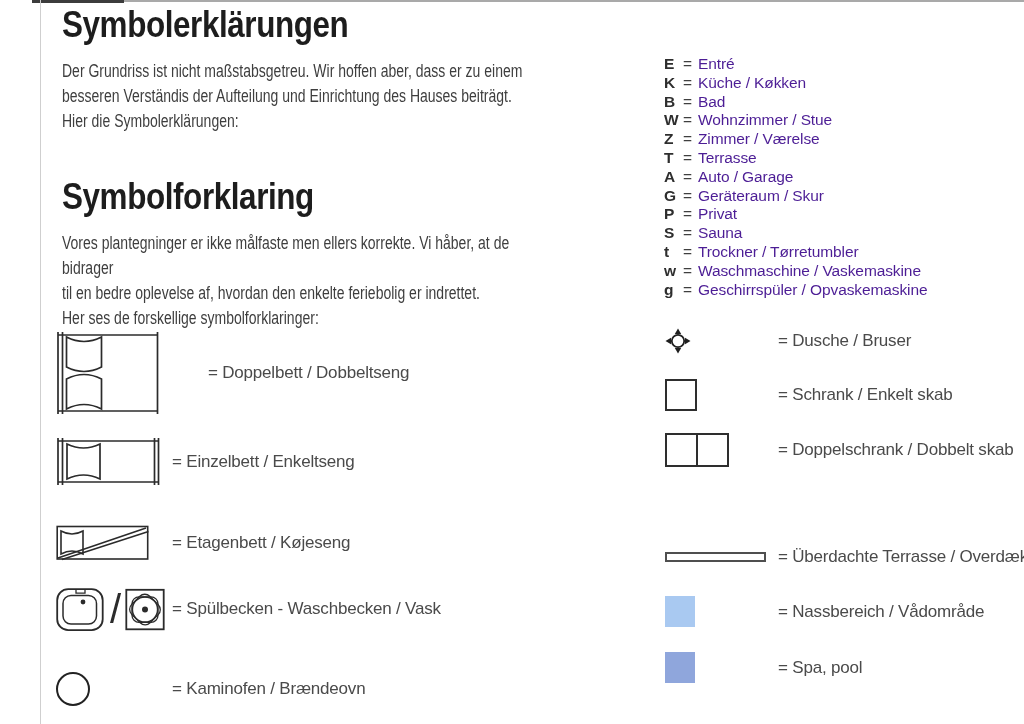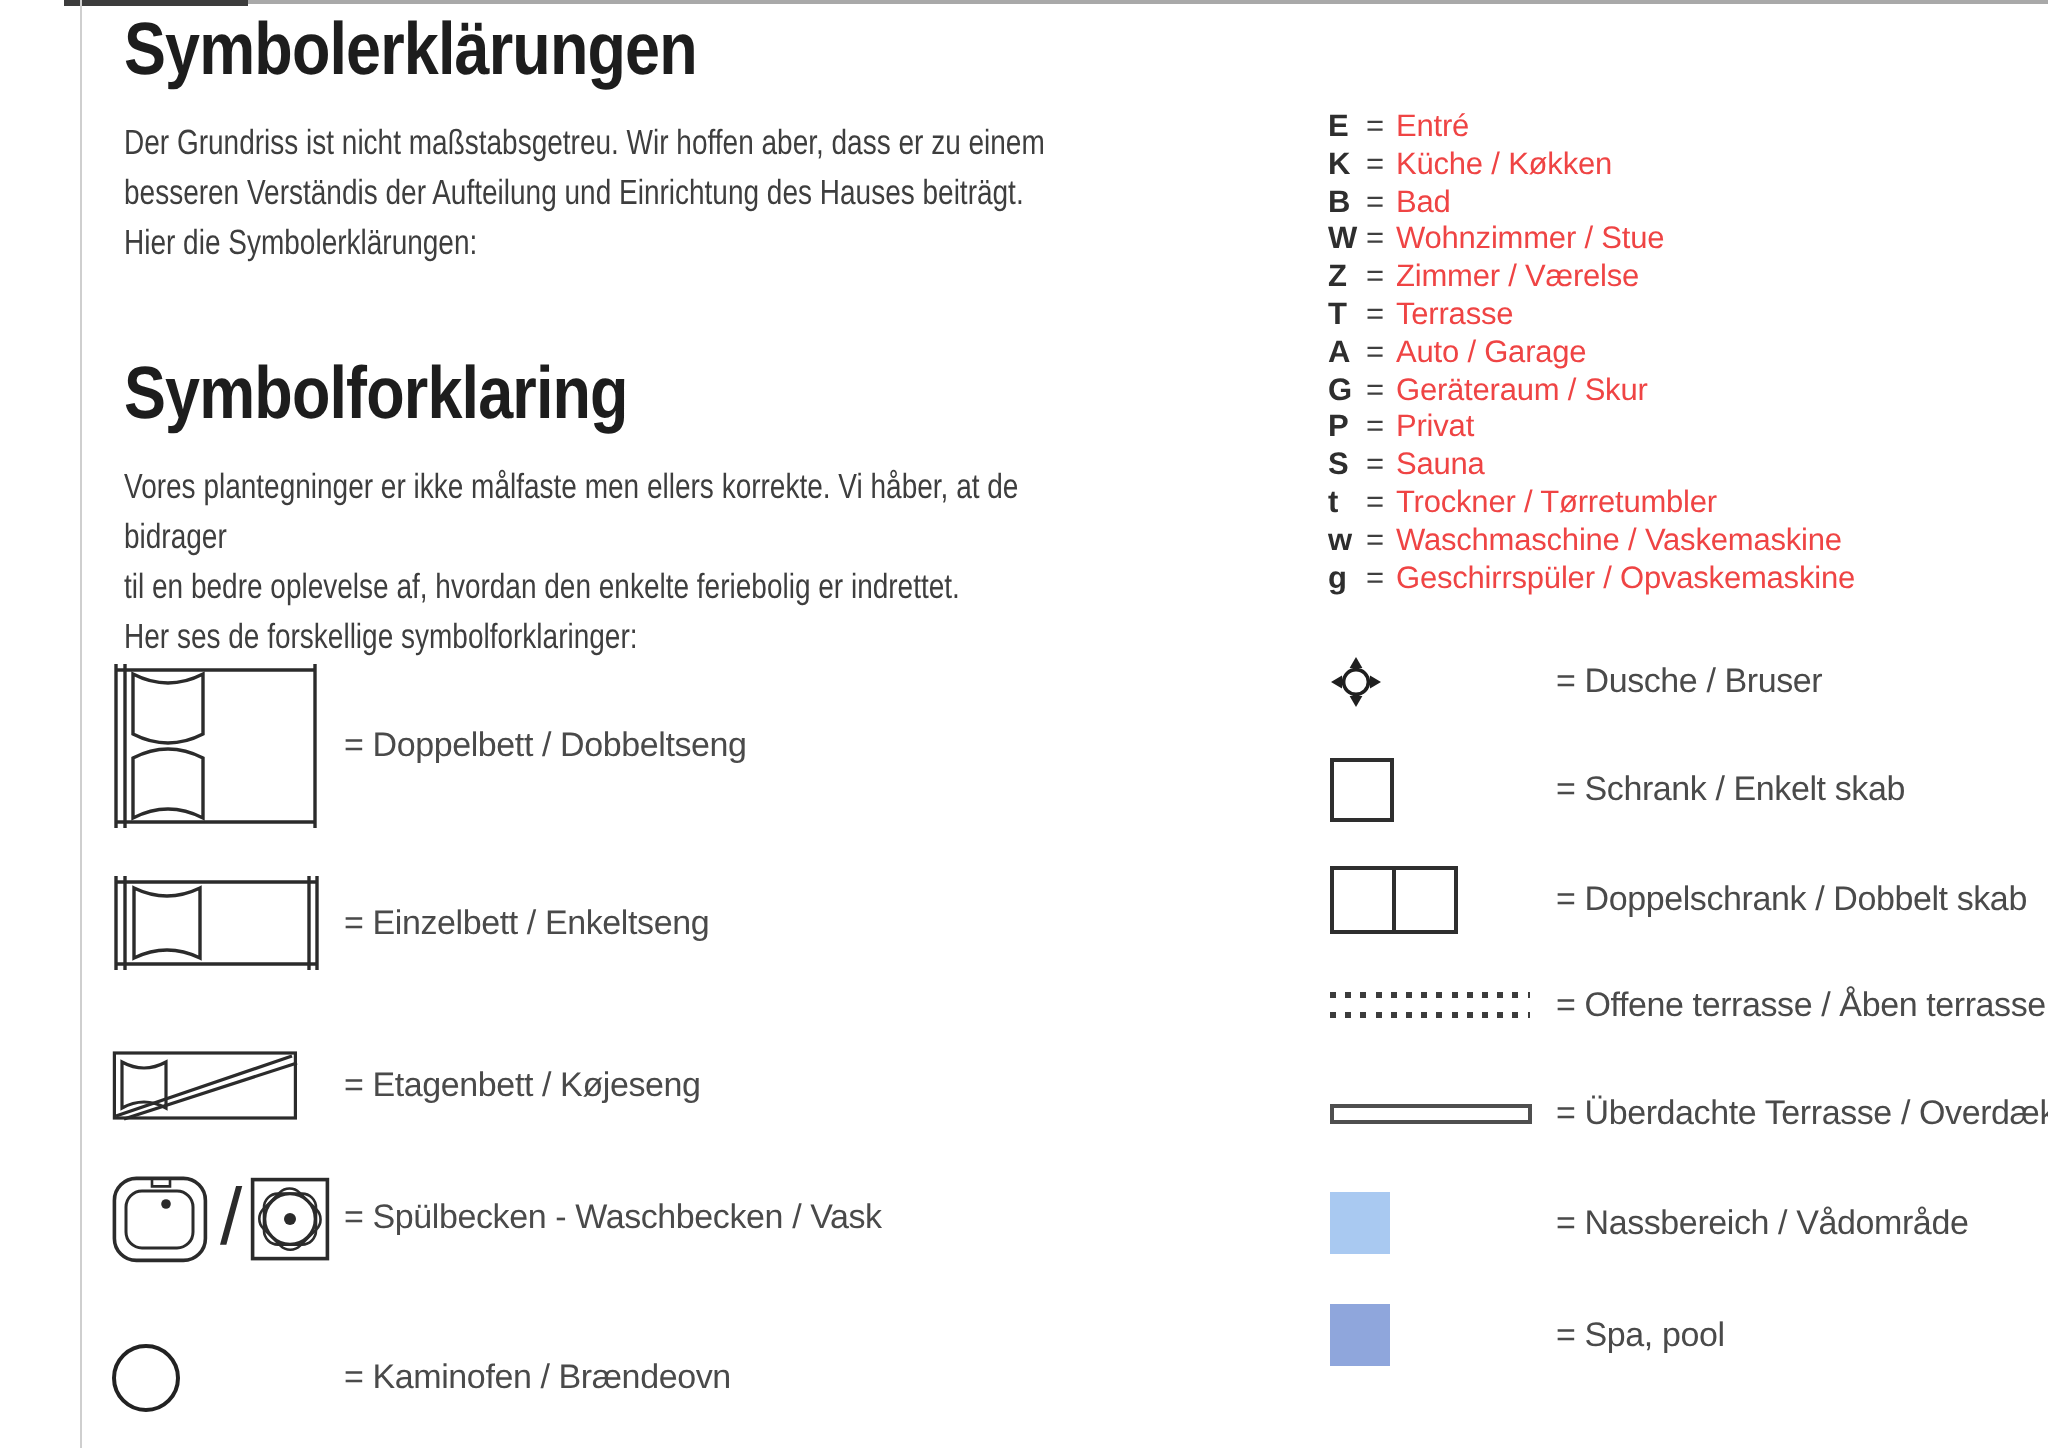--- a/index.html
+++ b/index.html
@@ -16,21 +16,21 @@
            letter-spacing:-0.5px;transform:scaleX(0.85);transform-origin:0 0;white-space:nowrap;}
   h1.title.second{margin-top:40px;}
   p.intro{margin:11px 0 0 0;font-size:17.5px;line-height:25px;color:#3e3e3e;
           white-space:pre-line;transform:scaleX(0.8);transform-origin:0 0;letter-spacing:0;}
 
   
   .abbr{position:absolute;left:632px;top:55px;width:370px;font-size:15.5px;}
   .abbr-row{display:flex;line-height:18.8px;}
   .abbr-row .k{width:19px;font-weight:bold;color:#2e2e2e;flex:none;}
   .abbr-row .eq{width:15px;color:#3f3f3f;flex:none;}
-  .abbr-row .v{color:#ef4444;letter-spacing:-0.1px;}
+  .abbr-row .v{color:#4c1d95;letter-spacing:-0.1px;}
 
   
   .lrow{position:absolute;display:flex;align-items:center;}
   .lrow .holder{flex:none;display:flex;align-items:center;height:100%;}
   .lrow.left{left:24px;}
   .lrow.left .holder{width:116px;}
   .lrow.right{left:633px;}
   .lrow.right .holder{width:113px;}
   .lbl{font-size:17px;color:#4a4a4a;letter-spacing:-0.2px;white-space:nowrap;}
 
@@ -132,21 +132,21 @@
         <span class="eq">=</span>
         <span class="v">Waschmaschine / Vaskemaskine</span>
       </div>
     <div class="abbr-row">
         <span class="k">g</span>
         <span class="eq">=</span>
         <span class="v">Geschirrspüler / Opvaskemaskine</span>
       </div>
   </div>
 
-  <div class="lrow left" style="top:332px;height:82px;">
+  <div class="lrow left" style="top:332px;height:82px;gap:36px;">
     <div class="holder">
       <svg class="lineart" width="104" height="82" viewBox="0 0 104 82" fill="none" stroke="#2b2b2b" stroke-width="1.7">
         <line x1="2" y1="0" x2="2" y2="82"></line>
           <line x1="6.5" y1="0" x2="6.5" y2="82"></line>
         <line x1="101.5" y1="0" x2="101.5" y2="82"></line>
         <line x1="2" y1="3" x2="101.5" y2="3"></line>
           <line x1="2" y1="79" x2="101.5" y2="79"></line>
         <path d="M10.5,5 Q28,14 45.5,5 L45.5,35 Q28,44 10.5,35 Z"></path>
         <path d="M10.5,47 Q28,38 45.5,47 L45.5,77 Q28,68 10.5,77 Z"></path>
       </svg>
@@ -231,29 +231,20 @@
   <div class="lrow right" style="top:433px;height:34px;">
     <div class="holder">
       <div class="cab-double">
           <div class="cell"></div>
           <div class="cell"></div>
         </div>
     </div>
     <div class="lbl">= Doppelschrank / Dobbelt skab</div>
   </div>
 
-  <div class="lrow right" style="top:495px;height:16px;">
-    <div class="holder">
-      <div class="terr-open">
-          <div class="dots"></div>
-          <div class="dots"></div>
-        </div>
-    </div>
-    <div class="lbl">= Offene terrasse / Åben terrasse</div>
-  </div>
 
   <div class="lrow right" style="top:551px;height:12px;">
     <div class="holder">
       <div class="terr-covered"></div>
     </div>
     <div class="lbl">= Überdachte Terrasse / Overdækket terrasse</div>
   </div>
 
   <div class="lrow right" style="top:652px;height:31px;">
     <div class="holder">

